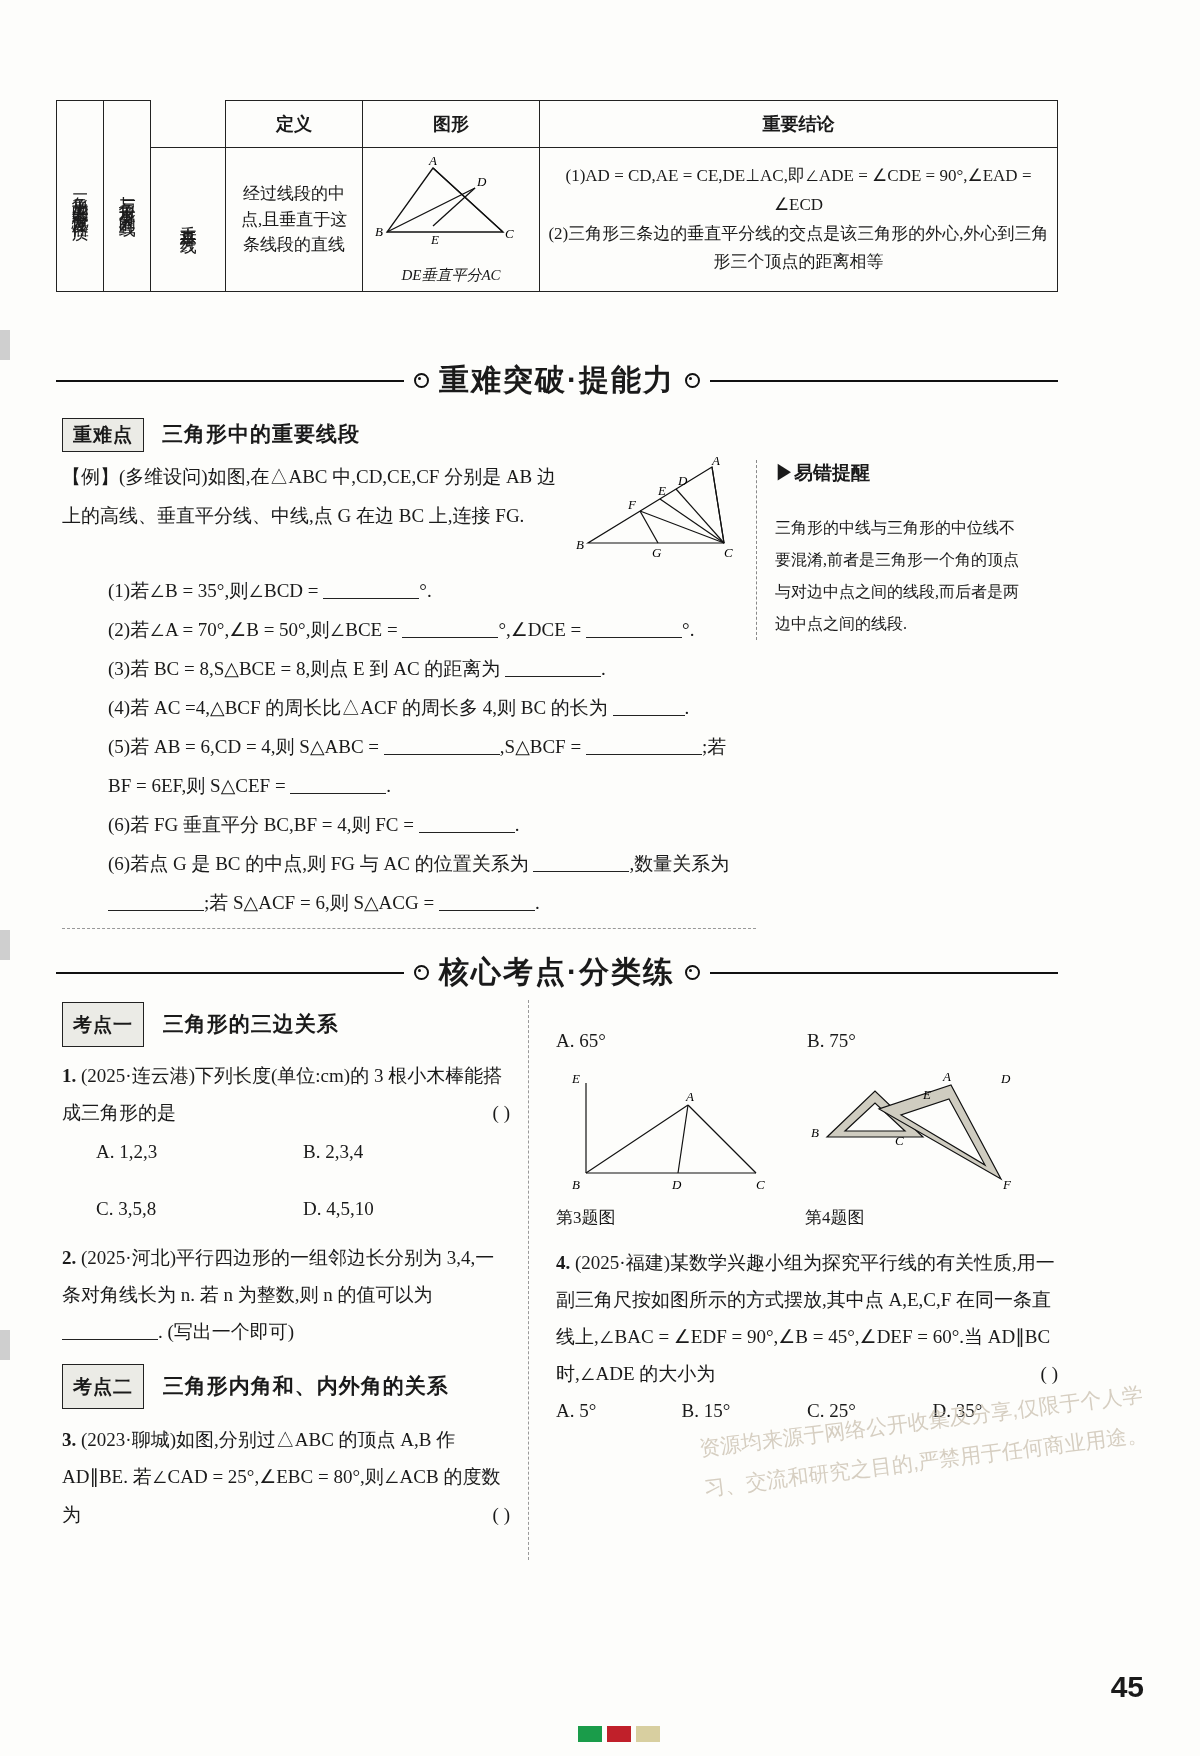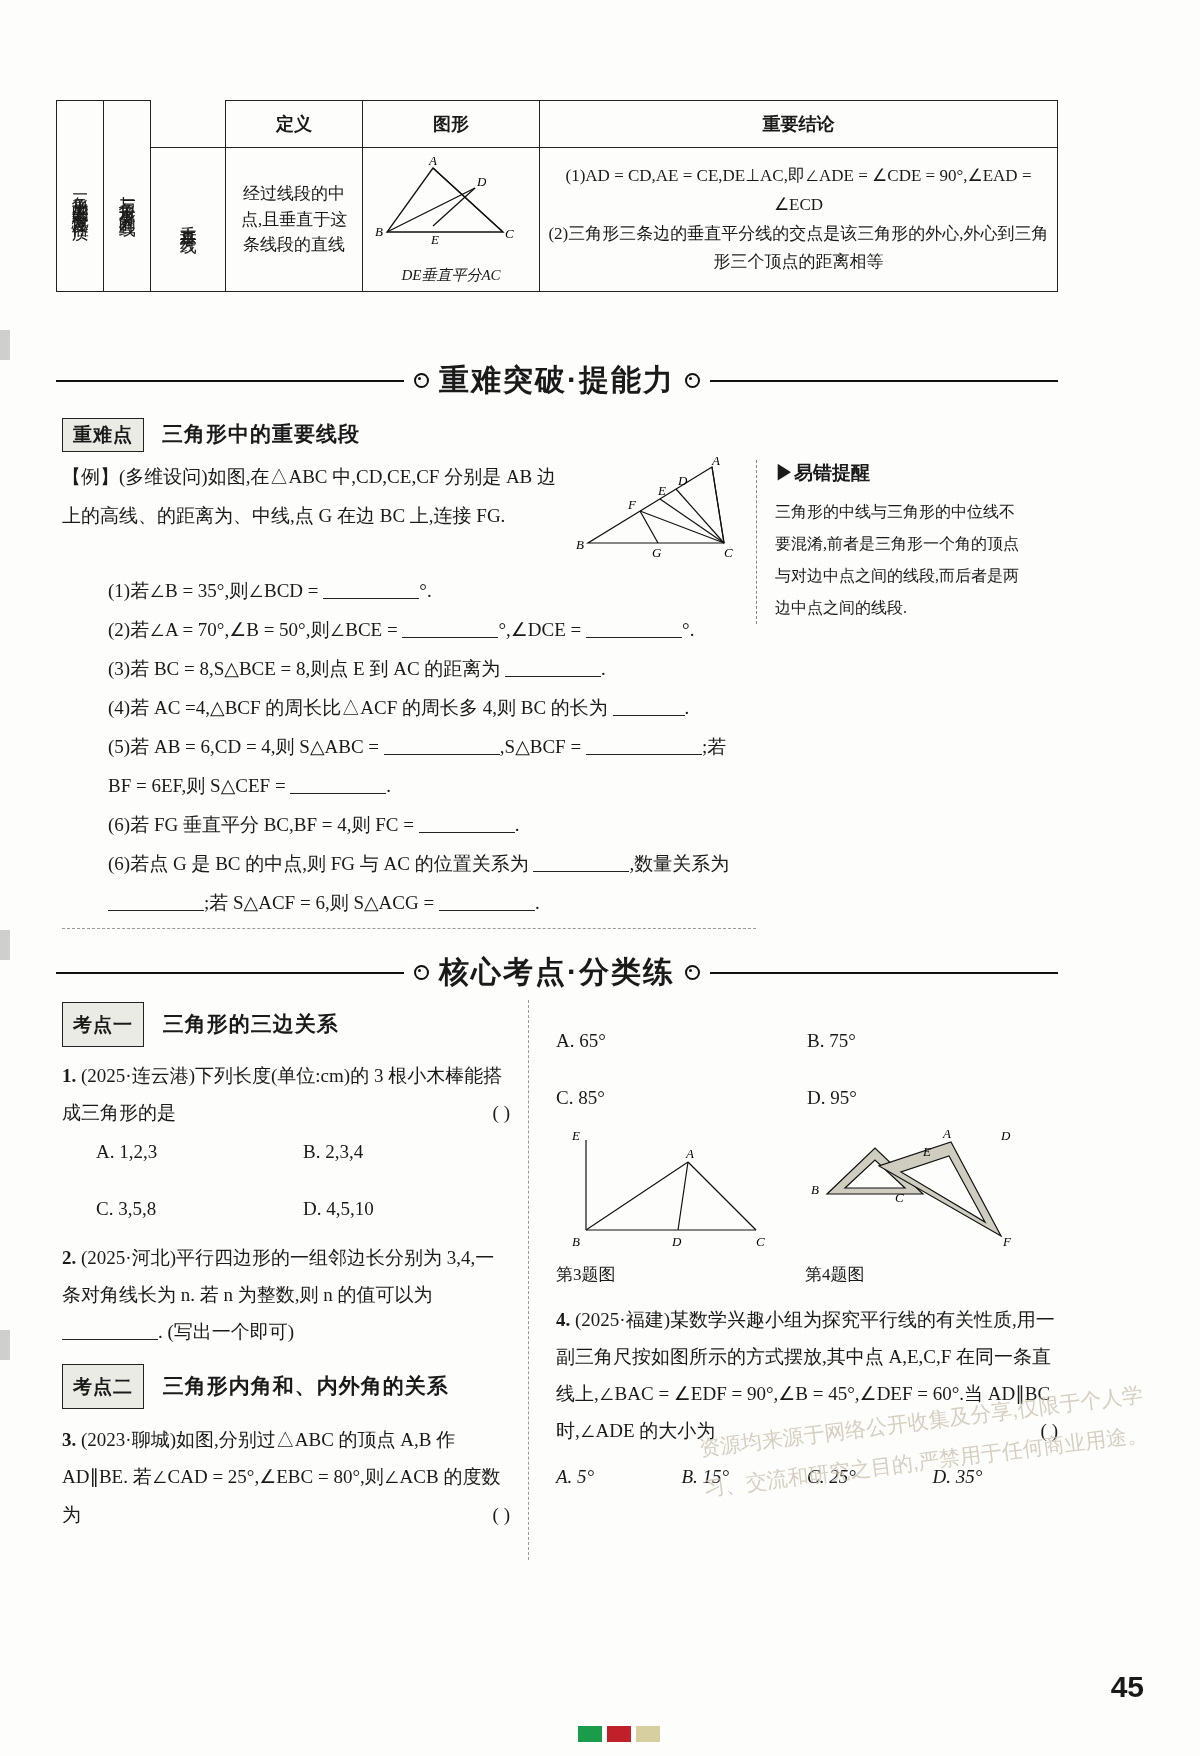--- a/index.html
+++ b/index.html
@@ -41,21 +41,21 @@
   .tagbox{display:inline-block;border:1px solid #222;background:#ebebe6;padding:3px 10px;font-size:19px;font-weight:bold;font-family:"Liberation Sans",sans-serif;letter-spacing:1px;}
   .subhead{font-size:21px;font-weight:bold;font-family:"Liberation Sans",sans-serif;letter-spacing:1px;margin-left:14px;}
 
   .body-text{font-size:19px;line-height:2.05;}
   .blank{display:inline-block;border-bottom:1px solid #222;min-width:96px;height:1em;vertical-align:-2px;}
   .blank.sm{min-width:72px;}
   .blank.lg{min-width:116px;}
 
   .note-box{position:absolute;border-left:1px dashed #888;padding-left:18px;}
   .note-title{font-size:19px;font-weight:bold;font-family:"Liberation Sans",sans-serif;}
-  .note-body{font-size:16px;line-height:2.0;margin-top:10px;width:250px;}
+  .note-body{font-size:16px;line-height:2.0;margin-top:26px;width:250px;}
 
   .hr-dash{position:absolute;border-top:1px dashed #999;}
 
   
   .col{position:absolute;font-size:19px;line-height:1.95;}
   .divider-v{position:absolute;border-left:1px dashed #999;}
 
   .qnum{font-weight:bold;}
   .opt-row{display:flex;margin-top:20px;}
   .opt-row>div{flex:1;}
@@ -145,21 +145,21 @@
       <text x="140" y="10" font-size="13" font-style="italic" font-family="Liberation Serif, serif">A</text>
       <text x="106" y="30" font-size="13" font-style="italic" font-family="Liberation Serif, serif">D</text>
       <text x="86" y="40" font-size="13" font-style="italic" font-family="Liberation Serif, serif">E</text>
       <text x="56" y="54" font-size="13" font-style="italic" font-family="Liberation Serif, serif">F</text>
       <text x="4" y="94" font-size="13" font-style="italic" font-family="Liberation Serif, serif">B</text>
       <text x="80" y="102" font-size="13" font-style="italic" font-family="Liberation Serif, serif">G</text>
       <text x="152" y="102" font-size="13" font-style="italic" font-family="Liberation Serif, serif">C</text>
     </svg>
   </div>
 
-  <div class="body-text" style="position:absolute;left:62px;top:458px;width:510px;">【例】(多维设问)如图,在△ABC 中,CD,CE,CF 分别是 AB 边上的高线、的距离为、中线,点 G 在边 BC 上,连接 FG.</div>
+  <div class="body-text" style="position:absolute;left:62px;top:458px;width:510px;">【例】(多维设问)如图,在△ABC 中,CD,CE,CF 分别是 AB 边上的高线、垂直平分线、中线,点 G 在边 BC 上,连接 FG.</div>
 
   <div class="body-text" style="position:absolute;left:108px;top:572px;width:640px;">
     <div>
       <span>(1)若∠B = 35°,则∠BCD =</span>
       <span class="blank"></span><span>°.</span>
     </div>
     <div>
       <span>(2)若∠A = 70°,∠B = 50°,则∠BCE =</span>
       <span class="blank"></span><span>°,∠DCE =</span>
       <span class="blank"></span><span>°.</span>
@@ -242,24 +242,20 @@
       <span class="qnum">3.</span>
       <span>(2023·聊城)如图,分别过△ABC 的顶点 A,B 作 AD∥BE. 若∠CAD = 25°,∠EBC = 80°,则∠ACB 的度数为</span>
       <span style="float:right;">(      )</span>
     </div>
   </div>
 
   <div class="col" style="left:556px;top:1002px;width:502px;">
     <div class="opt-row">
       <div>A. 65°</div>
       <div>B. 75°</div>
-    </div>
-    <div class="opt-row">
-      <div>C. 85°</div>
-      <div>D. 95°</div>
     </div>
 
     <div style="display:flex;gap:24px;margin-top:10px;">
       <div>
         <svg width="225" height="130" viewBox="0 0 225 130">
           <line x1="30" y1="14" x2="30" y2="104" stroke="#111" stroke-width="1.2"></line>
           <line x1="30" y1="104" x2="200" y2="104" stroke="#111" stroke-width="1.2"></line>
           <line x1="30" y1="104" x2="132" y2="36" stroke="#111" stroke-width="1.2"></line>
           <line x1="132" y1="36" x2="200" y2="104" stroke="#111" stroke-width="1.2"></line>
           <line x1="132" y1="36" x2="122" y2="104" stroke="#111" stroke-width="1.2"></line>
@@ -286,21 +282,21 @@
         </svg>
         <div class="figcaption">第4题图</div>
       </div>
     </div>
 
     <div style="margin-top:10px;">
       <span class="qnum">4.</span>
       <span>(2025·福建)某数学兴趣小组为探究平行线的有关性质,用一副三角尺按如图所示的方式摆放,其中点 A,E,C,F 在同一条直线上,∠BAC = ∠EDF = 90°,∠B = 45°,∠DEF = 60°.当 AD∥BC 时,∠ADE 的大小为</span>
       <span style="float:right;">(      )</span>
     </div>
-    <div class="opt-row" style="margin-top:9px;font-style:italic;">
+    <div class="opt-row" style="margin-top:0;">
       <div>A. 5°</div>
       <div>B. 15°</div>
       <div>C. 25°</div>
       <div>D. 35°</div>
     </div>
   </div>
 
   <div class="watermark">资源均来源于网络公开收集及分享,仅限于个人学习、交流和研究之目的,严禁用于任何商业用途。</div>
 
   <div class="pagenum">45</div>

